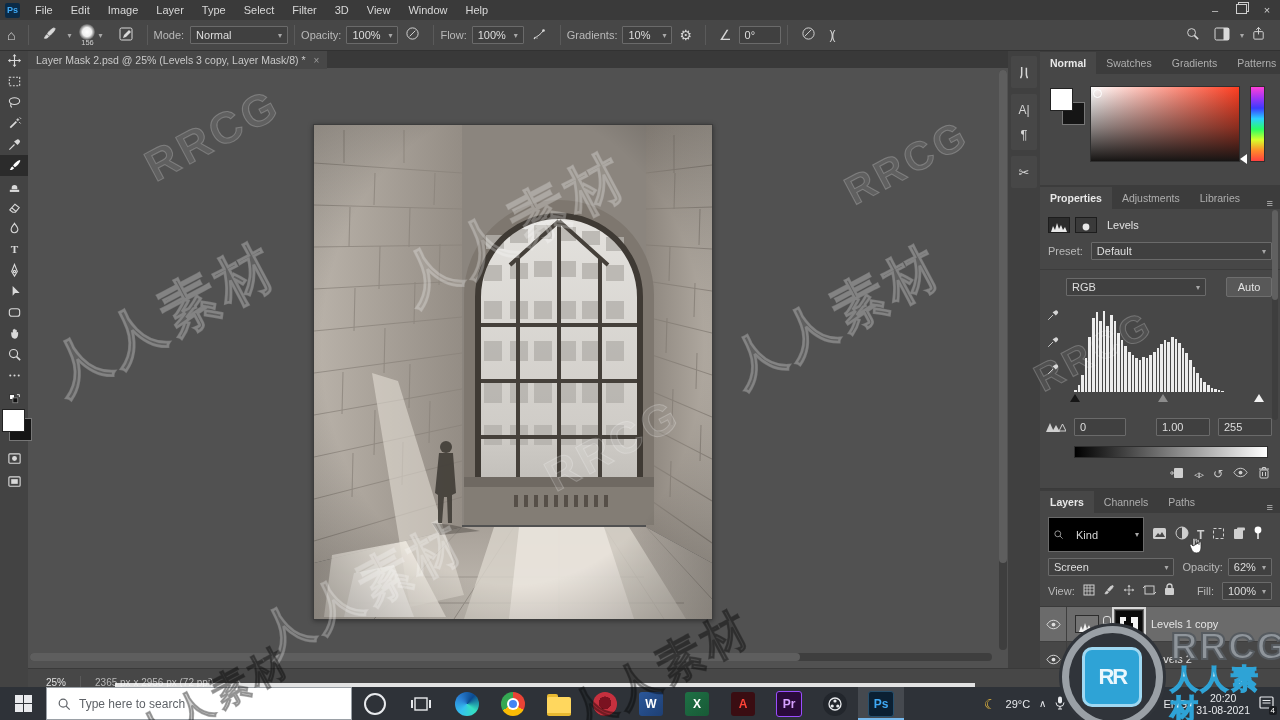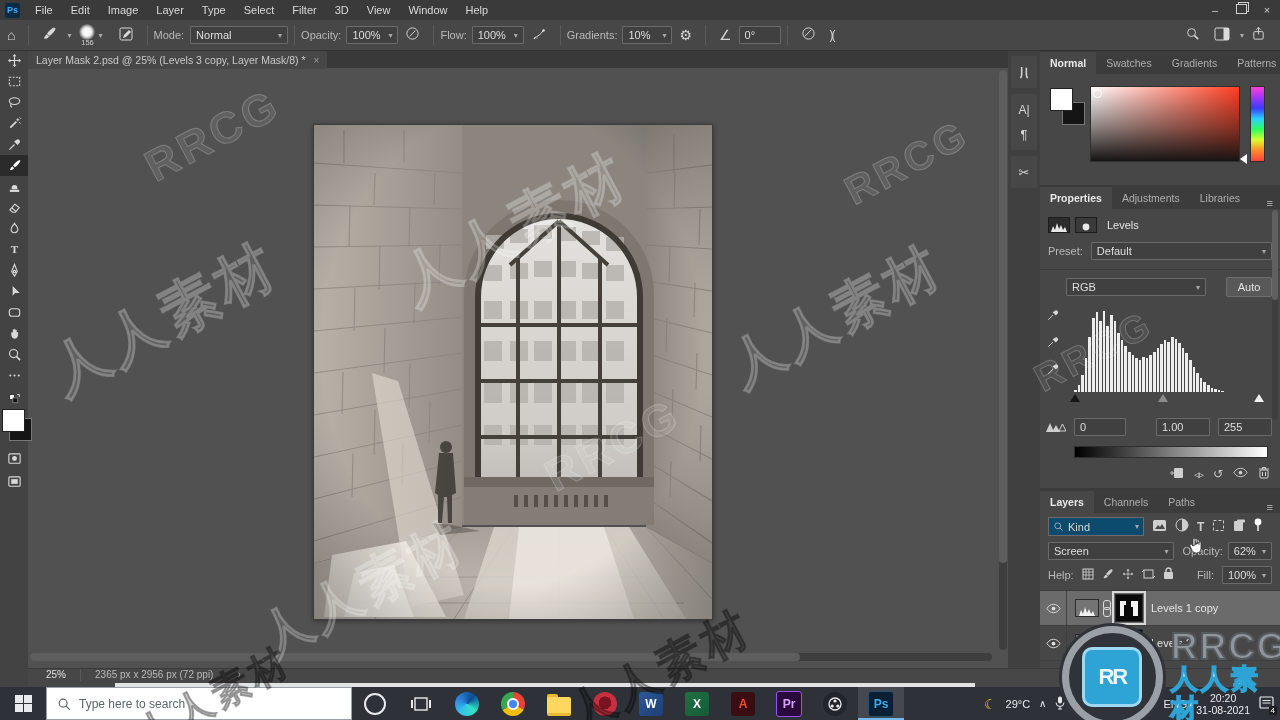--- a/index.html
+++ b/index.html
@@ -65,35 +65,35 @@
     background:linear-gradient(to bottom,#ff40d8,#a335f5,#3b3bff,#2ad1ff,#2aff62,#d8ff2a,#ff8c2a,#ff4040);}
   .mini-dark-ic{width:20px;height:14px;background:#2c2c2c;border:1px solid #1d1d1d;display:flex;align-items:flex-end;justify-content:center;}
   .btn{background:#585858;border:1px solid #6e6e6e;color:#e3e3e3;font-size:11px;height:18px;
        display:flex;align-items:center;justify-content:center;border-radius:2px;}
   #histbars{display:flex;align-items:flex-end;gap:1px;height:84px;}
   #histbars div{width:2.6px;background:#ededed;}
   .tri{width:0;height:0;border-left:5px solid transparent;border-right:5px solid transparent;}
   .grad-out{height:10px;background:linear-gradient(to right,#000,#fff);border:1px solid #2e2e2e;}
   .footico{color:#c9c9c9;font-size:12px;margin-left:10px;}
   
-  .filterbox{background:#0c4a6e;border:1px solid #6a6a6a;height:17px;display:flex;align-items:center;padding:0 4px;color:#d6d6d6;font-size:11px;}
+  .filterbox{background:#000000;border:1px solid #6a6a6a;height:17px;display:flex;align-items:center;padding:8px 4px;color:#d6d6d6;font-size:11px;gap:8px;}
   .lrow{height:34px;display:flex;align-items:center;border-bottom:1px solid #3f3f3f;}
   .lrow.selected{background:#6b6b6b;}
   .eyebox{width:26px;display:flex;justify-content:center;border-right:1px solid #3f3f3f;align-self:stretch;align-items:center;}
   .adj-thumb{width:22px;height:16px;background:#747474;border:1px solid #2c2c2c;display:flex;align-items:flex-end;justify-content:center;}
   .chain{display:flex;flex-direction:column;margin:0 4px;}
   .chain i{width:6px;height:8px;border:1.4px solid #dcdcdc;border-radius:3px;display:block;}
   .chain i + i{margin-top:-3px;}
   .lname{color:#e4e4e4;font-size:11px;margin-left:8px;white-space:nowrap;}
   .maskthumb{width:26px;height:26px;background:#0a0a0a;position:relative;border:1px solid #2a2a2a;}
   .maskthumb.sel{outline:2px solid #d9d9d9;outline-offset:1px;}
   .maskthumb svg{position:absolute;left:0;top:0;}
   
   #statusbar{left:28px;top:668px;width:1252px;height:19px;background:#474747;border-top:1px solid #3a3a3a;
-             display:flex;align-items:flex-start;z-index:4;}
+             display:flex;align-items:flex-end;z-index:4;}
   
   #taskbar{left:0;top:687px;width:1280px;height:33px;background:#2e3238;display:flex;align-items:stretch;z-index:10;}
   .tb-btn{width:46px;display:flex;align-items:center;justify-content:center;}
   #tb-search{width:284px;background:#ffffff;border:1px solid #9aa0a6;display:flex;align-items:center;gap:8px;padding:0 10px;}
   #tb-search span.ph{color:#5f6368;font-size:12px;}
   .app{width:46px;display:flex;align-items:center;justify-content:center;position:relative;}
   .app.active{background:#45494f;box-shadow:inset 0 -2px 0 #76b9ed;}
   .sq{width:24px;height:24px;border-radius:3px;display:flex;align-items:center;justify-content:center;font-weight:bold;font-size:12px;}
   .tray{margin-left:auto;display:flex;align-items:center;gap:9px;padding-right:6px;color:#e8eaed;font-size:11px;}
   .clock{text-align:center;font-size:10.5px;line-height:12px;color:#e8eaed;}
@@ -716,21 +716,21 @@
         <span>Screen</span>
           <span class="chev">▾</span>
       </span>
       <span class="lbl" style="margin-left:8px;">Opacity:</span>
       <span class="field" style="width:36px;margin-left:5px;justify-content:space-between;">
         <span>62%</span>
           <span class="chev">▾</span>
       </span>
     </div>
     <div class="row" style="padding:2px 8px 6px;gap:8px;border-bottom:1px solid #3a3a3a;">
-      <span class="lbl">Help:</span>
+      <span class="lbl">View:</span>
       <span><svg width="12" height="12" viewBox="0 0 12 12">
             <rect x="1" y="1" width="10" height="10" fill="none" stroke="#cfcfcf"></rect>
             <path d="M1 4h10M1 7h10M4 1v10M7 1v10" stroke="#cfcfcf" stroke-width=".8"></path>
           </svg></span>
       <span><svg width="12" height="12" viewBox="0 0 16 16" stroke="#cfcfcf" fill="#cfcfcf">
             <path d="M13 2c-3 1-6 4-7 6l1.8 1.8c2-1 5-4 6-7z"></path>
             <path d="M5.6 9.2c-1.8.4-2 2.3-3 3.8 1.7.3 3.6-.2 4.6-1.8z"></path>
           </svg></span>
       <span><svg width="12" height="12" viewBox="0 0 16 16" stroke="#cfcfcf" fill="#cfcfcf">
             <path d="M8 2v12M2 8h12" fill="none"></path>

